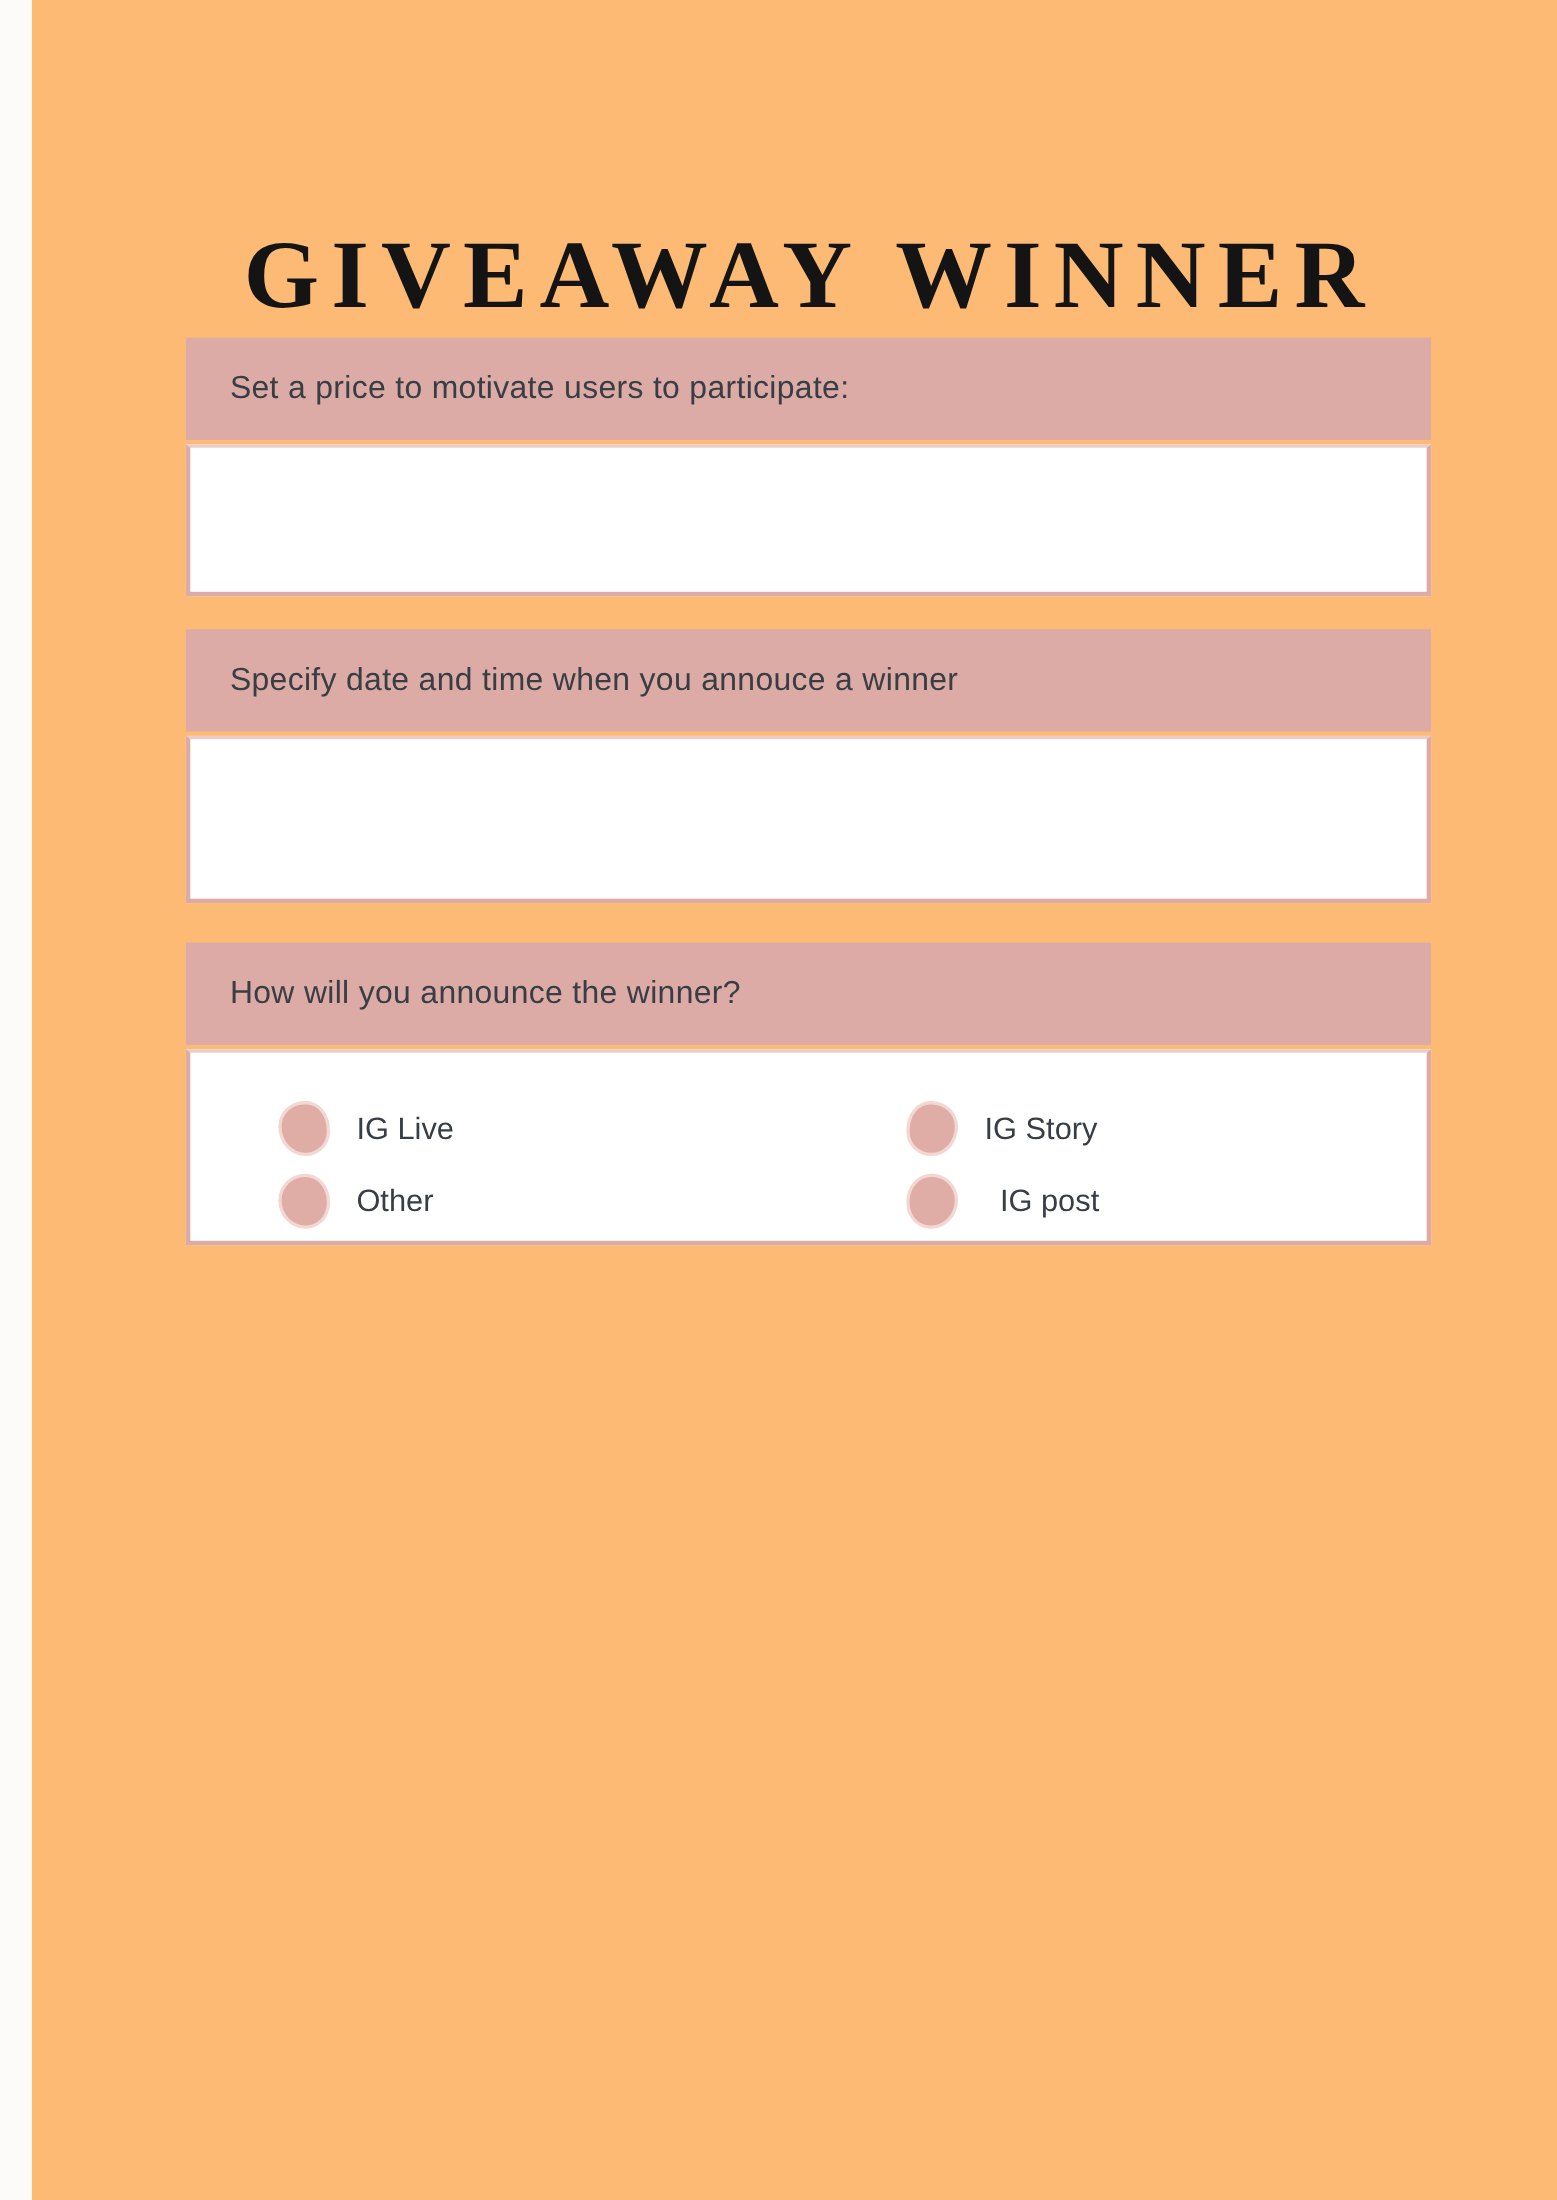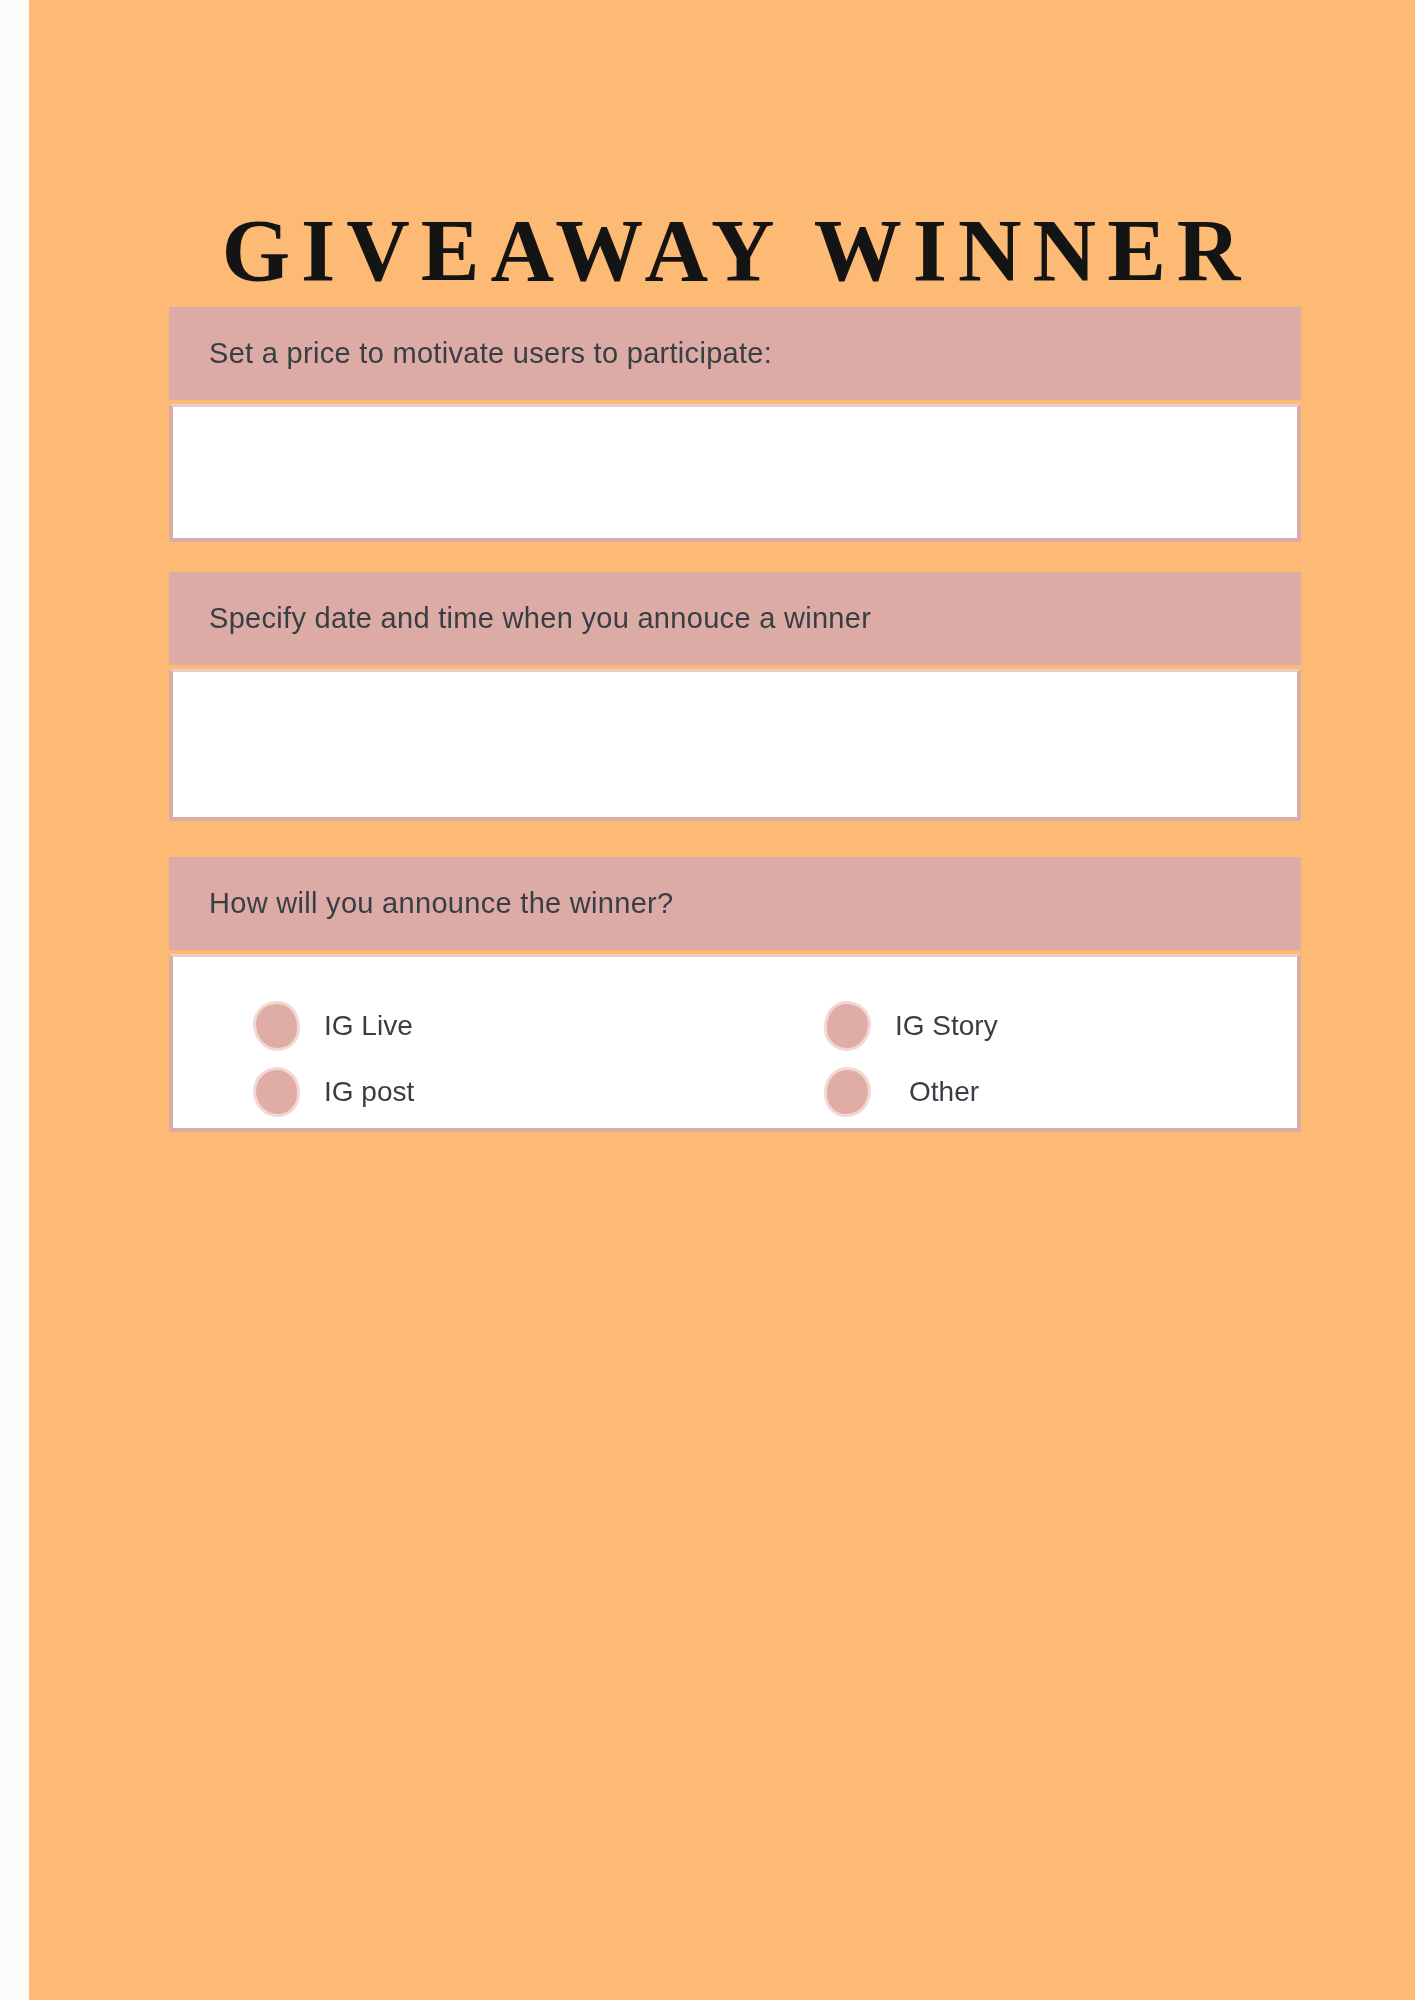--- a/index.html
+++ b/index.html
@@ -115,25 +115,25 @@
         <div class="option">
           <span class="radio-circle"></span>
           <span class="option-label">IG Live</span>
         </div>
         <div class="option">
           <span class="radio-circle"></span>
           <span class="option-label">IG Story</span>
         </div>
         <div class="option">
           <span class="radio-circle"></span>
-          <span class="option-label">IG post</span>
+          <span class="option-label">Other</span>
         </div>
         <div class="option">
           <span class="radio-circle"></span>
-          <span class="option-label">Other</span>
+          <span class="option-label">IG post</span>
         </div>
       </div>
     </div>
   </div>
 
 
 
 </div>
 
 </body></html>

